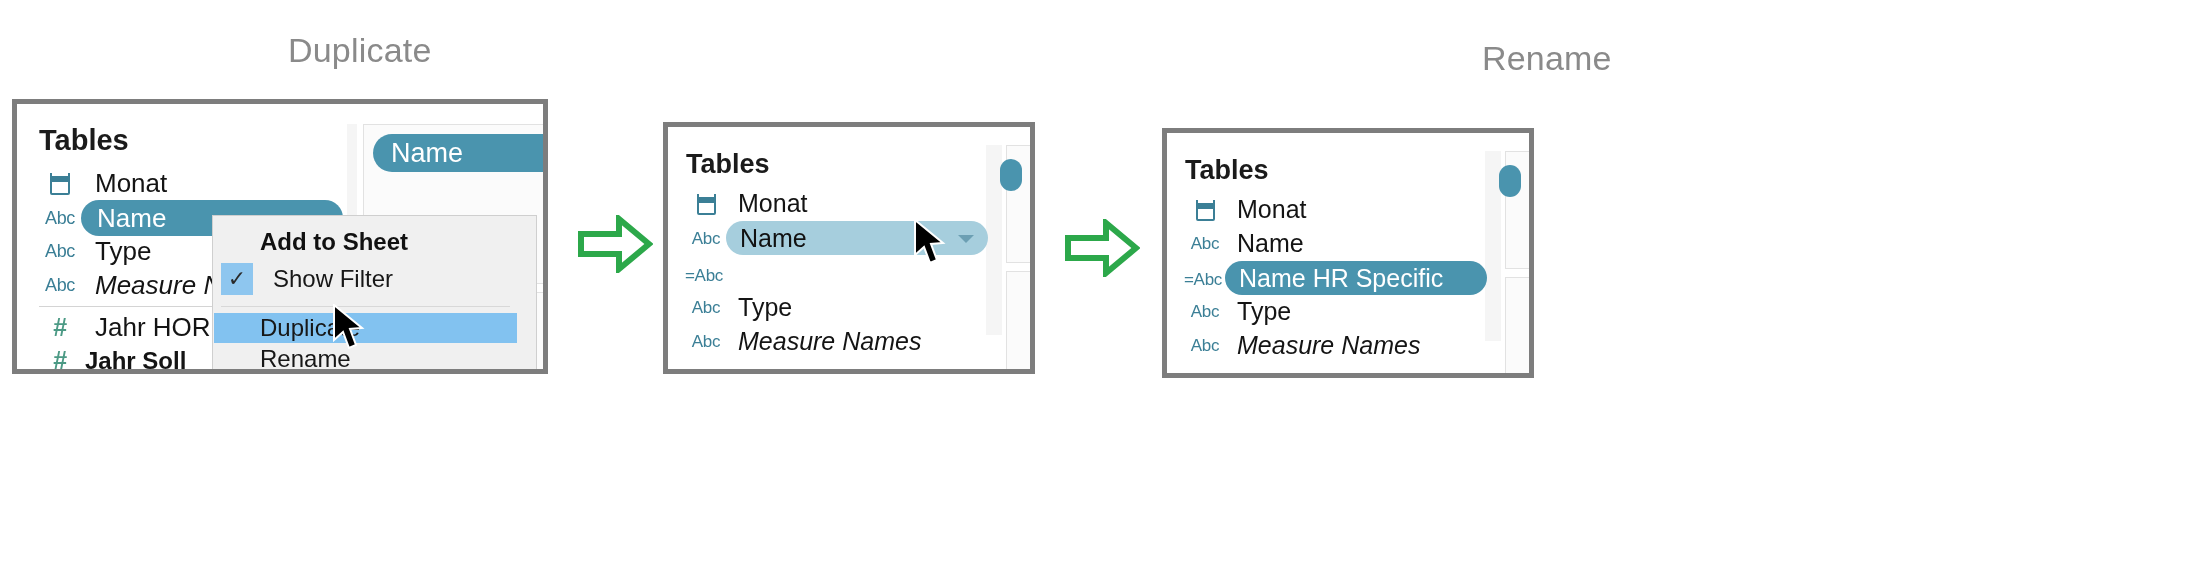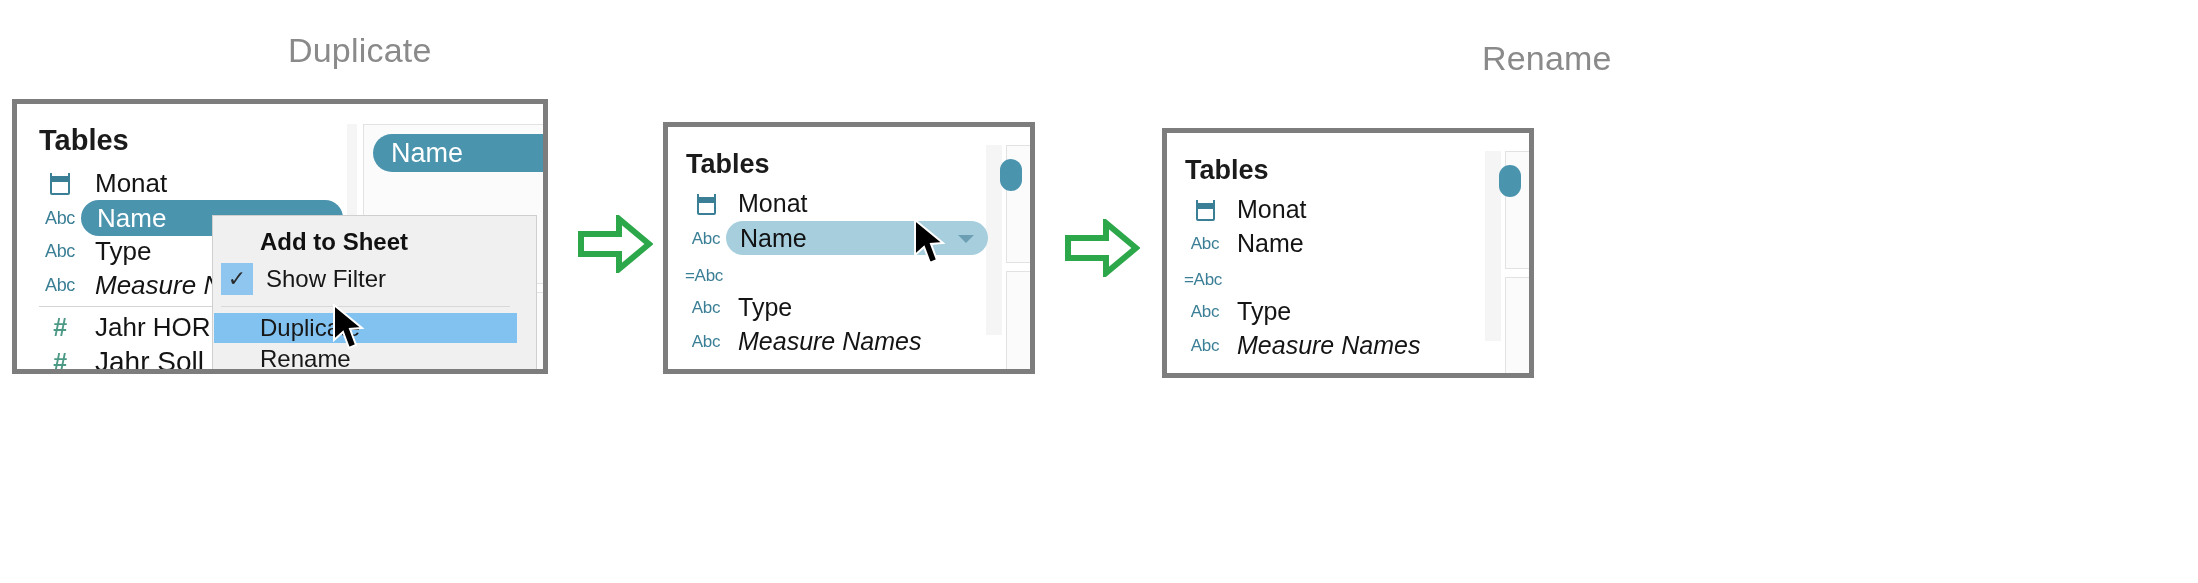--- a/index.html
+++ b/index.html
@@ -230,31 +230,31 @@
 
     <div class="field-divider" style="left:22px; top:202px; width:300px;"></div>
 
     <div class="field-row" style="left:22px; top:208px;">
       <span class="field-icon hash-icon" style="width:42px; text-align:center; font-size:25px;">#</span>
       <span class="field-label" style="font-size:26px; margin-left:14px;">Jahr HORE</span>
     </div>
 
     <div class="field-row" style="left:22px; top:242px;">
       <span class="field-icon hash-icon" style="width:42px; text-align:center; font-size:25px;">#</span>
-      <span class="field-label" style="font-size:28px; margin-left:14px;">Jahr Soll</span>
+      <span class="field-label" style="font-size:24px; margin-left:4px;font-weight:bold;">Jahr Soll</span>
     </div>
 
     <div class="context-menu" style="left:195px; top:111px; width:325px; height:157px;">
 
       <div class="menu-header" style="left:47px; top:12px; font-size:24px;">Add to Sheet</div>
 
       <div class="menu-check-box" style="left:8px; top:47px; width:32px; height:32px; font-size:22px;">
         <span>✓</span>
       </div>
-      <div class="menu-item" style="left:53px; top:47px; width:250px; height:32px; font-size:24px;">
+      <div class="menu-item" style="left:60px; top:47px; width:250px; height:32px; font-size:24px;">
         <span>Show Filter</span>
       </div>
 
       <div class="menu-sep" style="left:8px; top:90px; width:289px;"></div>
 
       <div class="menu-item highlight" style="left:1px; top:97px; width:303px; height:30px; font-size:24px; padding-left:46px;">
         <span>Duplicate</span>
       </div>
 
       <div class="menu-item" style="left:1px; top:128px; width:303px; height:30px; font-size:24px; padding-left:46px;">
@@ -332,20 +332,23 @@
         <span class="cal-icon" style="width:19px; height:18px; margin-top:4px;"></span>
       </span>
       <span class="field-label" style="font-size:25px; margin-left:12px;">Monat</span>
     </div>
 
     <div class="field-row" style="left:18px; top:96px;">
       <span class="field-icon" style="width:40px; text-align:center; font-size:17px;">Abc</span>
       <span class="field-label" style="font-size:25px; margin-left:12px;">Name</span>
     </div>
 
+    <div class="pill" style="left:58px; top:128px; width:262px; height:34px; background:#4a94ae;">
+      <span class="pill-text" style="font-size:25px; margin-left:14px;">Name HR Specific</span>
+    </div>
     <span class="field-icon" style="position:absolute; left:14px; top:137px; width:44px; text-align:center; font-size:17px;">=Abc</span>
 
     <div class="field-row" style="left:18px; top:164px;">
       <span class="field-icon" style="width:40px; text-align:center; font-size:17px;">Abc</span>
       <span class="field-label" style="font-size:25px; margin-left:12px;">Type</span>
     </div>
 
     <div class="field-row" style="left:18px; top:198px;">
       <span class="field-icon" style="width:40px; text-align:center; font-size:17px;">Abc</span>
       <span class="field-label italic" style="font-size:25px; margin-left:12px;">Measure Names</span>

